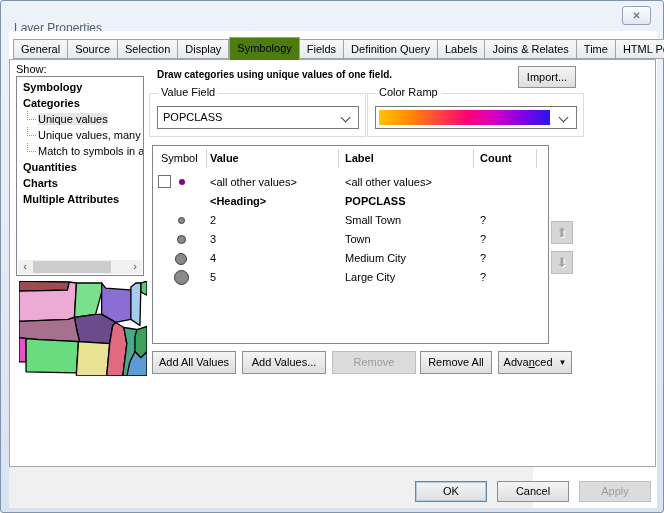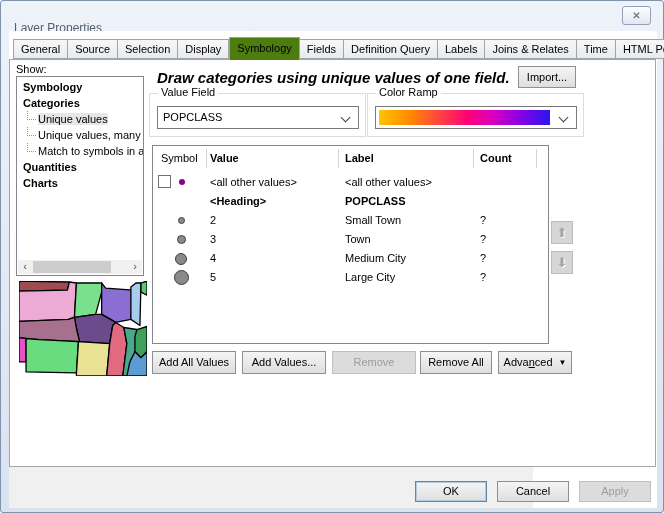--- a/index.html
+++ b/index.html
@@ -44,21 +44,21 @@
   .hscroll { position:absolute; left:1px; right:1px; bottom:1px; height:14px;
              background:#f1f1f1; }
   .hs-arrow { position:absolute; top:0; width:14px; height:14px; text-align:center;
               line-height:13px; color:#555; font-size:11px; }
   .hs-left { left:0; } .hs-right { right:0; }
   .hs-thumb { position:absolute; left:15px; top:1px; width:78px; height:12px; background:#cdcdcd; }
 
   .map { position:absolute; left:9px; top:221px; width:128px; height:95px; }
 
   
-  .heading { position:absolute; left:147px; top:9px; font-weight:bold; font-size:15px;font-style:italic; }
+  .heading { position:absolute; left:147px; top:9px; font-weight:bold; font-size:10px; }
   .button { position:absolute; background:linear-gradient(#f5f5f5,#dedede);
             border:1px solid #8f8f8f; text-align:center; cursor:default;
             font-family:"Liberation Sans",sans-serif; font-size:11px; }
   .button.disabled { background:#dcdcdc; border-color:#c0c0c0; color:#9c9c9c; }
   .import-btn { left:508px; top:6px; width:58px; height:22px; line-height:20px; }
 
   .groupbox { position:absolute; border:1px solid #d9dde2; height:44px; width:217px; }
   .groupbox .legend { position:absolute; top:-8px; left:8px; background:#fff; padding:0 3px; }
   .gb-vf { left:139px; top:33px; }
   .gb-cr { left:357px; top:33px; }
@@ -131,20 +131,21 @@
 
       <div class="tree">
         <div style="padding-top:2px;">
           <div class="tree-item bold"><span class="lbl">Symbology</span></div>
           <div class="tree-item bold"><span class="lbl">Categories</span></div>
           <div class="tree-item child selected"><span class="twig"></span><span class="lbl">Unique values</span></div>
           <div class="tree-item child"><span class="twig"></span><span class="lbl">Unique values, many</span></div>
           <div class="tree-item child"><span class="twig"></span><span class="lbl">Match to symbols in a</span></div>
           <div class="tree-item bold"><span class="lbl">Quantities</span></div>
           <div class="tree-item bold"><span class="lbl">Charts</span></div>
+          <div class="tree-item bold"><span class="lbl">Multiple Attributes</span></div>
         </div>
         <div class="hscroll">
           <div class="hs-arrow hs-left">‹</div>
           <div class="hs-thumb"></div>
           <div class="hs-arrow hs-right">›</div>
         </div>
       </div>
 
       <svg class="map" viewBox="0 0 127 94" preserveAspectRatio="none">
         <rect x="0" y="0" width="127" height="94" fill="#ffffff"></rect>

